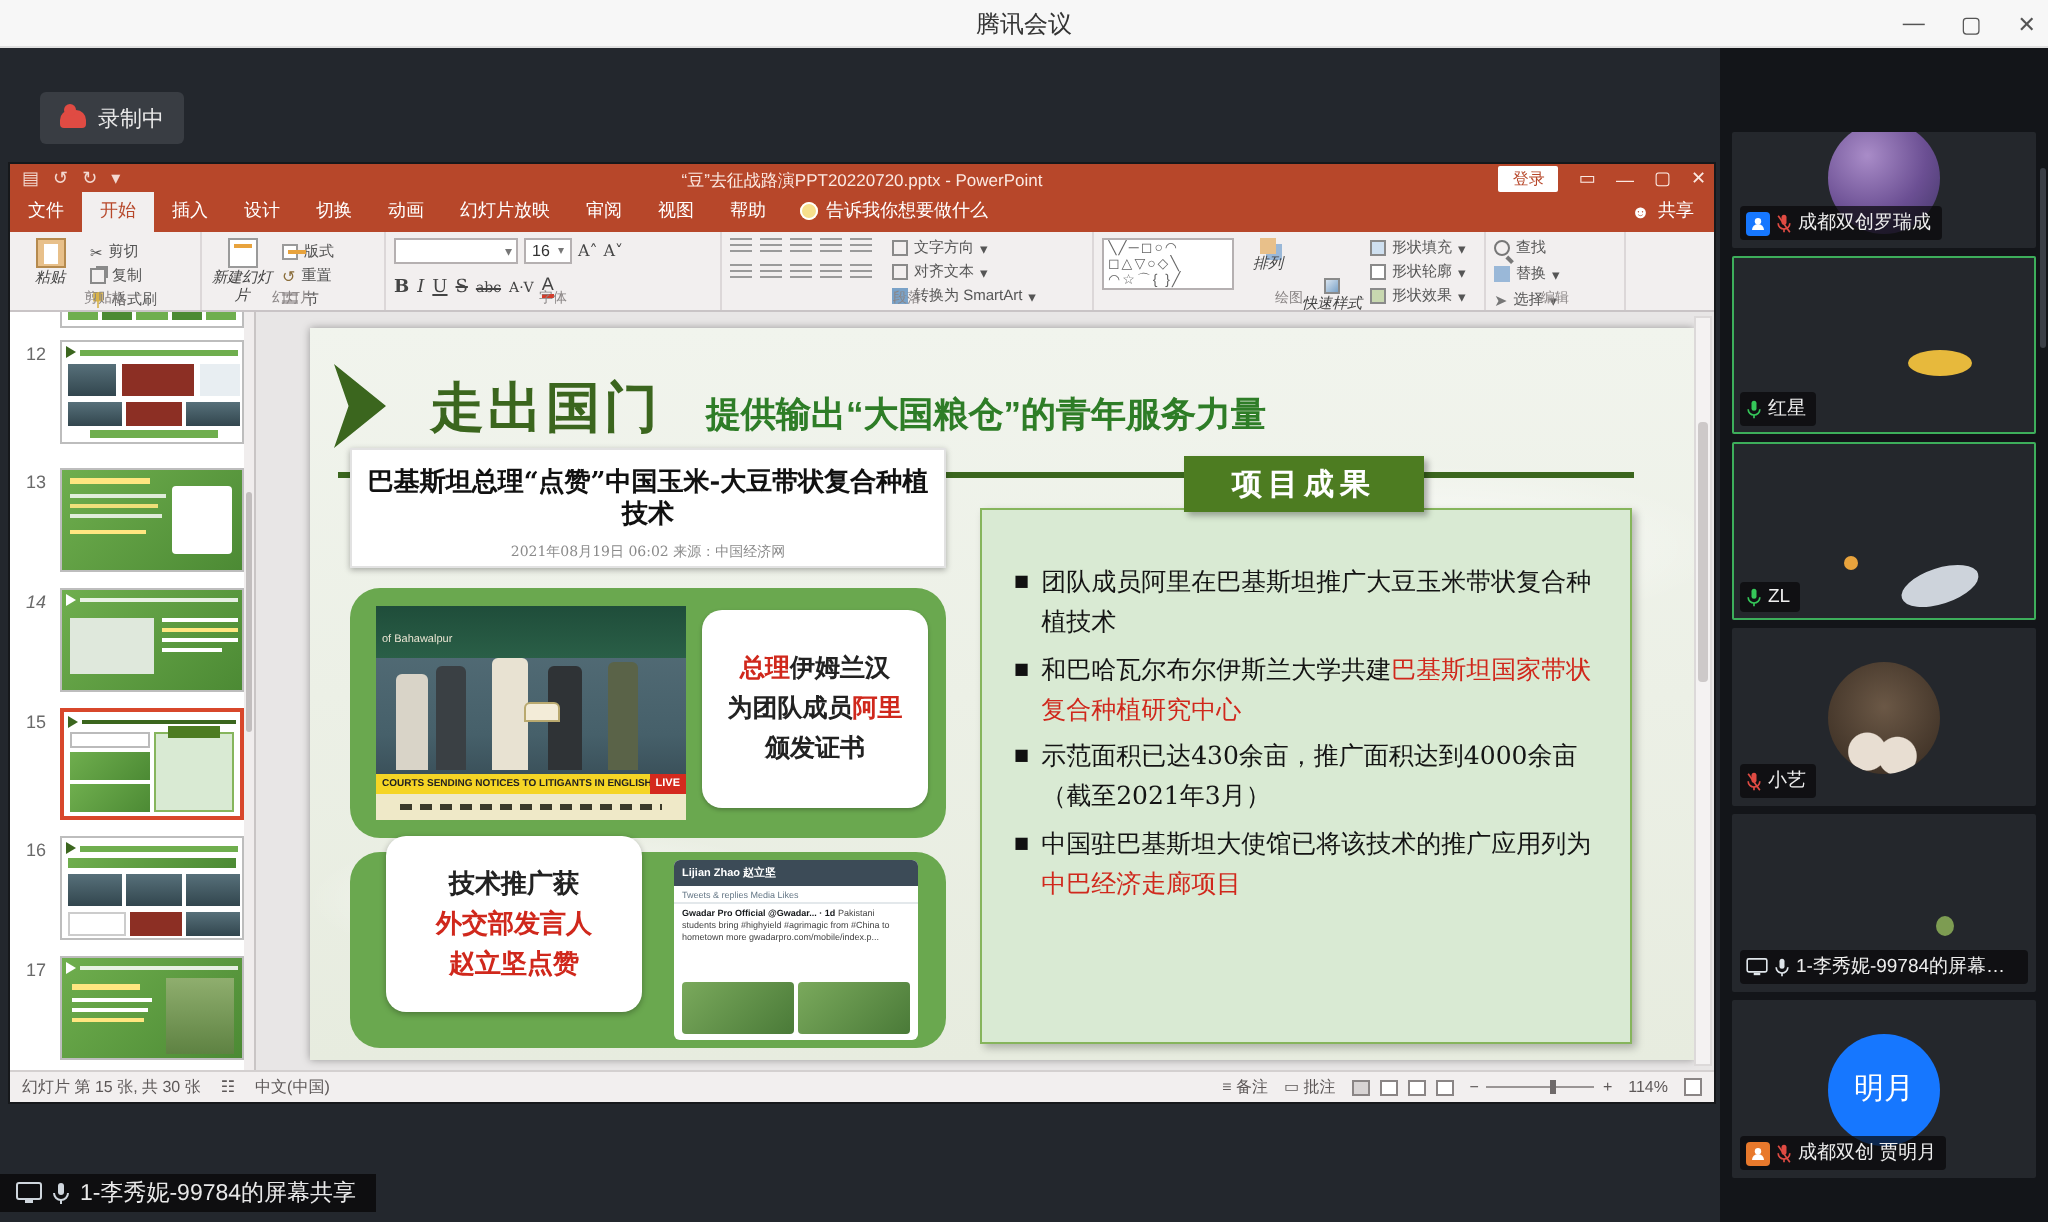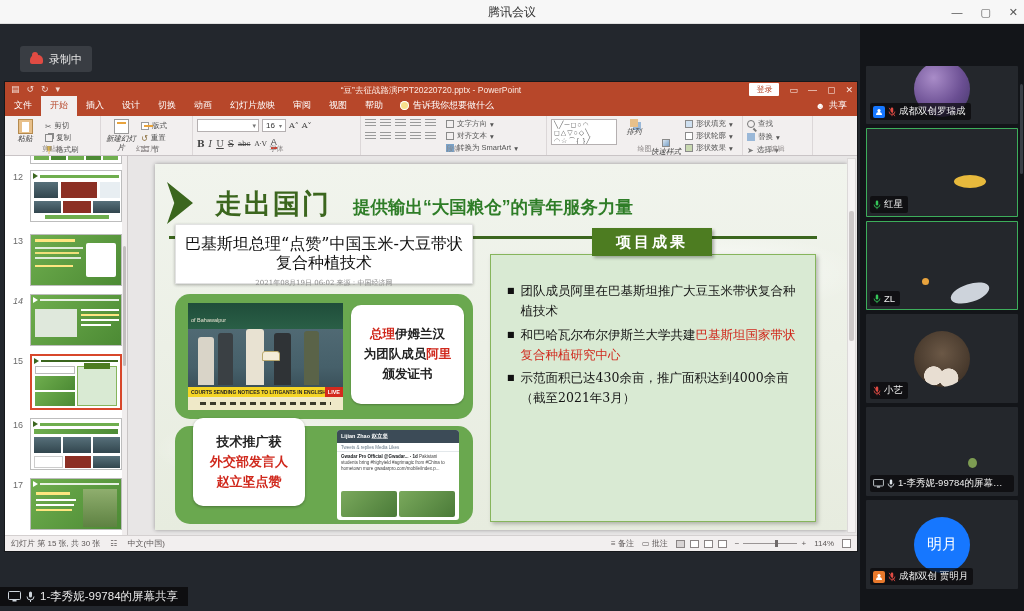--- a/index.html
+++ b/index.html
@@ -86,38 +86,38 @@
   #slide { position:absolute; left:26px; top:8px; width:692px; height:366px; background:linear-gradient(#f1f4ed,#e9eee2); box-shadow:0 0 4px rgba(0,0,0,.35);
            background-image:radial-gradient(ellipse 180px 50px at 18% 78%, rgba(255,255,255,.8), transparent 70%),
                             radial-gradient(ellipse 220px 60px at 80% 30%, rgba(255,255,255,.75), transparent 70%),
                             linear-gradient(#f1f4ed,#e7ecdf); font-family:"DejaVu Serif",serif; }
   .chev { position:absolute; left:12px; top:18px; width:26px; height:42px; background:#3b661e; clip-path:polygon(0 0,100% 50%,0 100%,28% 50%); }
   .s-title { position:absolute; left:60px; top:22px; font-size:27px; font-weight:bold; color:#3b661e; font-family:"Liberation Sans",sans-serif; letter-spacing:2px; }
   .s-sub { position:absolute; left:198px; top:31px; font-size:17.5px; font-weight:bold; color:#2e7d27; font-family:"Liberation Sans",sans-serif; }
   .s-rule { position:absolute; left:14px; top:72px; width:648px; height:3px; background:#3b661e; }
 
   .news-card { position:absolute; left:20px; top:60px; width:298px; height:60px; background:#fff; box-shadow:0 1px 3px rgba(0,0,0,.3); border:1px solid #e2e2e2; text-align:center; padding-top:9px; }
-  .news-h { font-size:16px; font-weight:normal; color:#111; line-height:1.2; padding:0 6px; }
+  .news-h { font-size:13px; font-weight:bold; color:#111; line-height:1.2; padding:0 6px; }
   .news-m { margin-top:6px; font-size:7px; color:#8a8a8a; }
 
   .gbox { position:absolute; background:#6aa84f; border-radius:15px; }
   #gbox-mid { left:20px; top:130px; width:298px; height:125px; }
   #photo { position:absolute; left:13px; top:9px; width:155px; height:107px; background:linear-gradient(#57707a 0%,#46606a 60%,#2e4049 100%); overflow:hidden; }
   #photo .ph-band { position:absolute; left:0; top:0; width:100%; height:26px; background:linear-gradient(#1f4d3a,#2a5f47); }
   #photo .ph-uni { position:absolute; left:3px; top:14px; font-size:5.5px; color:#e9e4d2; font-family:"Liberation Sans",sans-serif; }
   .fig { position:absolute; border-radius:3px 3px 0 0; }
   #photo .ticker { position:absolute; left:0; bottom:13px; height:10px; width:100%; background:#f5d525; font-size:5px; font-weight:bold; color:#222; display:flex; align-items:center; padding-left:3px; font-family:"Liberation Sans",sans-serif; white-space:nowrap; overflow:hidden; }
   #photo .live { position:absolute; right:0; bottom:13px; height:10px; padding:0 3px; background:#d42a1e; color:#fff; font-size:5.5px; font-weight:bold; display:flex; align-items:center; font-family:"Liberation Sans",sans-serif; }
   #photo .urdu { position:absolute; left:0; bottom:0; height:13px; width:100%; background:#efe9c8; }
   #photo .urdu i { position:absolute; left:12px; right:12px; top:5px; height:3px; background:repeating-linear-gradient(90deg,#3a3a2a 0 6px, transparent 6px 10px); }
   .cert-box { position:absolute; right:9px; top:11px; width:113px; height:99px; background:#fff; border-radius:10px; box-shadow:0 1px 2px rgba(0,0,0,.25); display:flex; flex-direction:column; justify-content:center; text-align:center; gap:3px; }
   .cert-line { font-size:12.5px; font-weight:bold; color:#222; }
 
   #gbox-bot { left:20px; top:262px; width:298px; height:98px; }
-  .promo-box { position:absolute; left:18px; top:-8px; width:112px; height:88px; background:#fff; border-radius:10px; box-shadow:0 1px 3px rgba(0,0,0,.3); display:flex; flex-direction:column; justify-content:center; text-align:center; gap:2px; }
+  .promo-box { position:absolute; left:18px; top:-8px; width:128px; height:88px; background:#fff; border-radius:10px; box-shadow:0 1px 3px rgba(0,0,0,.3); display:flex; flex-direction:column; justify-content:center; text-align:center; gap:2px; }
   .promo-line { font-size:13px; font-weight:bold; color:#222; }
   .tweet-card { position:absolute; right:14px; top:4px; width:122px; height:90px; background:#fff; border-radius:3px; overflow:hidden; font-family:"Liberation Sans",sans-serif; }
   .tw-head { height:13px; background:#3c4b57; color:#fff; font-size:5.5px; font-weight:bold; display:flex; align-items:center; padding-left:4px; }
   .tw-tabs { height:9px; border-bottom:1px solid #e3e8eb; color:#657786; font-size:4.5px; display:flex; align-items:center; gap:5px; padding-left:4px; }
   .tw-text { font-size:4.5px; color:#444; line-height:1.35; padding:2px 4px 0; }
   .tw-text b { color:#14171a; }
   .tw-pics { position:absolute; left:4px; right:4px; bottom:3px; height:26px; display:flex; gap:2px; }
   .tw-pic { flex:1; border-radius:2px; background:linear-gradient(135deg,#7aa95c,#4a7a38); }
 
   .res-badge { position:absolute; left:437px; top:64px; width:120px; height:28px; background:#4d7c21; color:#fff; font-size:15px; font-weight:bold; font-family:"Liberation Sans",sans-serif; display:flex; align-items:center; justify-content:center; letter-spacing:3px; box-shadow:2px 2px 3px rgba(0,0,0,.3); z-index:2; }
@@ -522,20 +522,23 @@
               <ul>
                 <li>
                     <span><span>团队成员阿里在巴基斯坦推广大豆玉米带状复合种植技术</span></span>
                   </li>
                 <li>
                     <span><span>和巴哈瓦尔布尔伊斯兰大学共建</span><span class="red-text">巴基斯坦国家带状复合种植研究中心</span></span>
                   </li>
                 <li>
                     <span><span>示范面积已达430余亩，推广面积达到4000余亩（截至2021年3月）</span></span>
                   </li>
+                <li>
+                    <span><span>中国驻巴基斯坦大使馆已将该技术的推广应用列为</span><span class="red-text">中巴经济走廊项目</span></span>
+                  </li>
               </ul>
             </div>
           </div>
           <div class="v-scroll">
               <span class="vsb"></span>
             </div>
         </div>
       </div>
 
       <div id="ppt-status">

